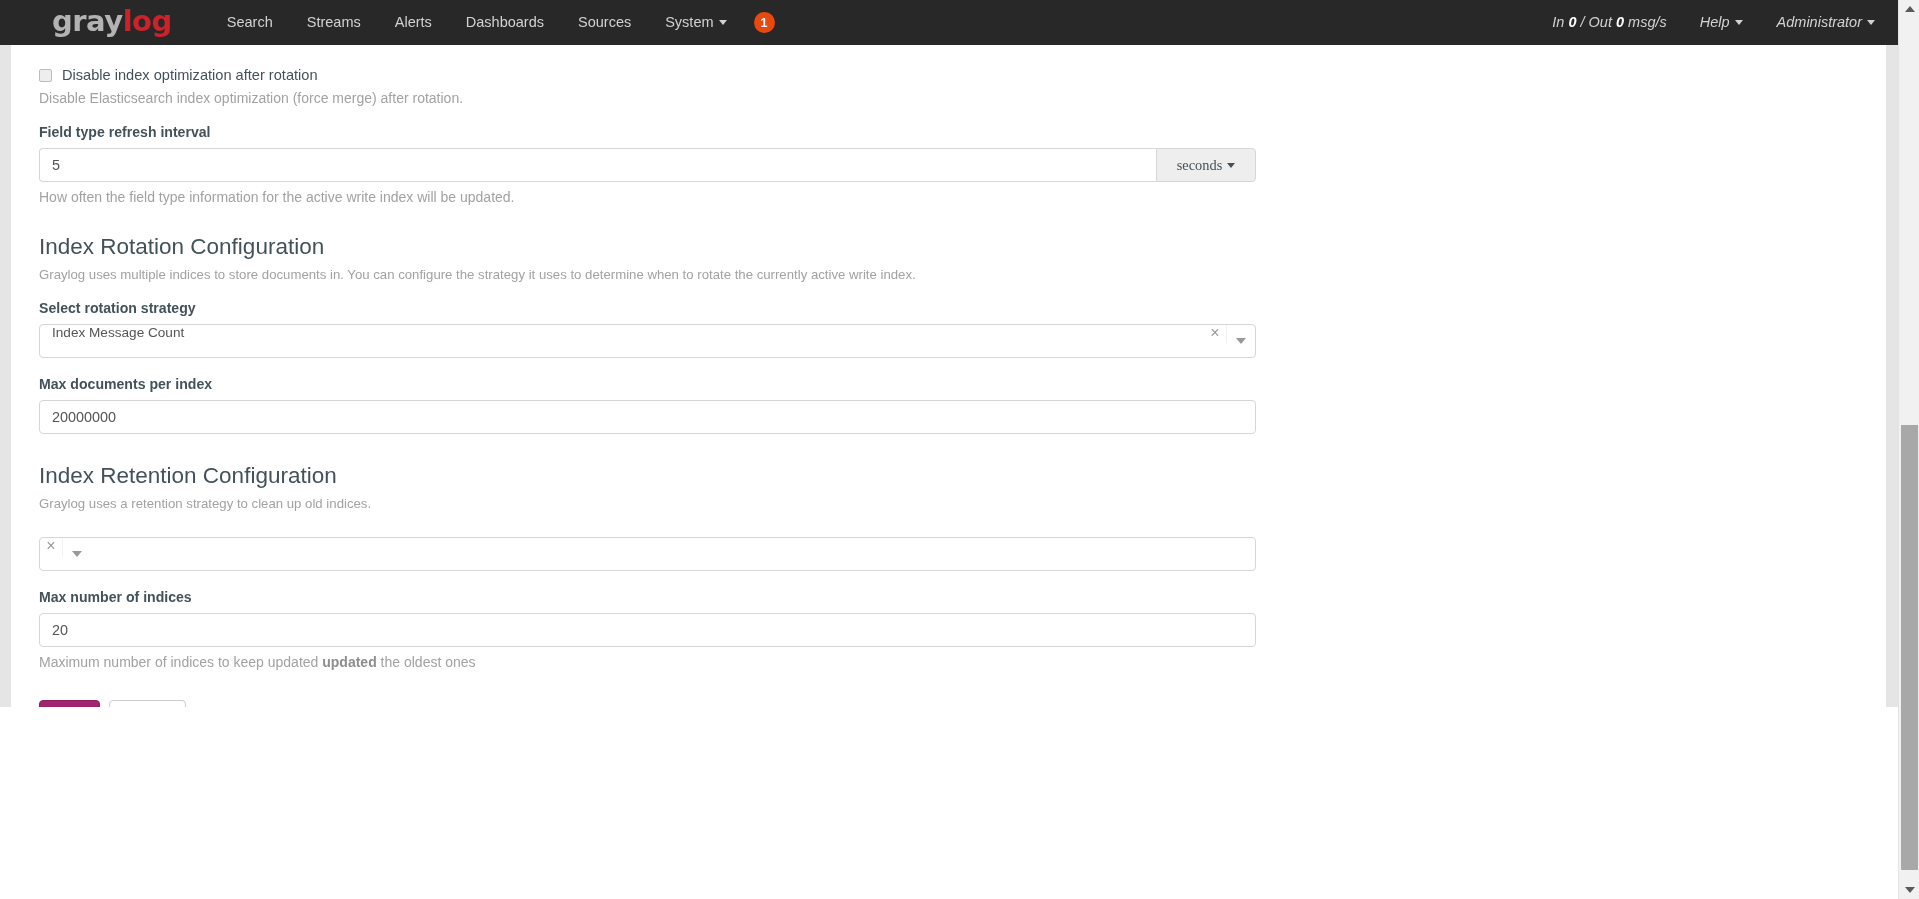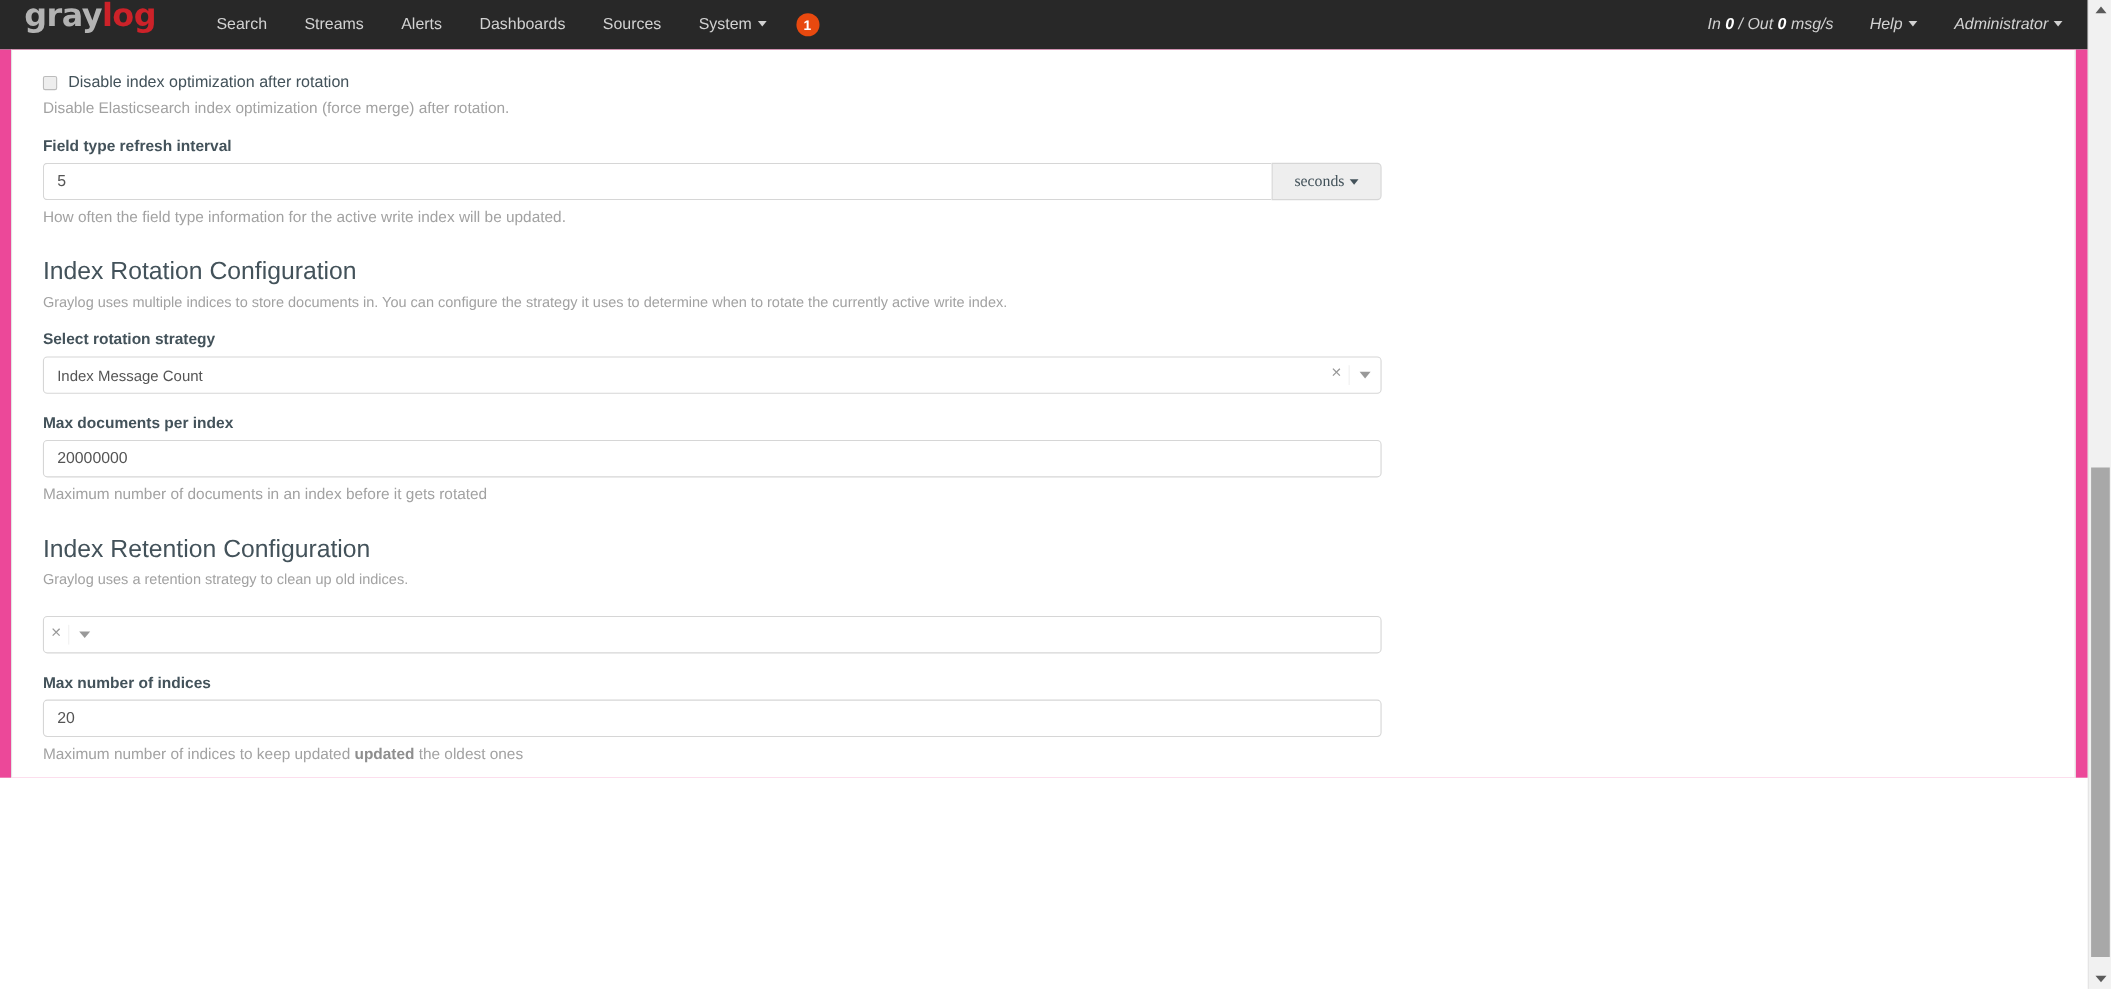--- a/index.html
+++ b/index.html
@@ -10,21 +10,21 @@
     overflow: hidden;
     background: #ffffff;
     font-family: "Liberation Sans", sans-serif;
   }
 
   
   .navbar {
     position: absolute; top: 0; left: 0;
     width: 1898px; height: 45px;
     background: #282828;
-    display: flex; align-items: flex-start;
+    display: flex; align-items: center; padding-left: 30px;
   }
   .brand {
     margin-left: 22px; margin-right: 20px;
     font-size: 29px; font-weight: bold;
     letter-spacing: -0.5px;
     line-height: 1;
     display: flex; align-items: baseline;
     padding-bottom: 3px;
     cursor: pointer;
     font-family: "DejaVu Sans", sans-serif;
@@ -102,21 +102,21 @@
     position: absolute; left: 2px; width: 17px;
     top: 425px; height: 445px;
     background: #a8a8a8;
     cursor: pointer;
   }
 
   
   .page {
     position: absolute; top: 45px; left: 0;
     width: 1898px; height: 662px;
-    background: #ec4899;
+    background: #e5e5e5;
     overflow: hidden;
   }
   .content-card {
     position: absolute;
     left: 10px; top: 0;
     width: 1877px; height: 840px;
     background: #fff;
     border: 1px solid #e3e3e3;
     border-top: none;
   }
@@ -202,21 +202,21 @@
     margin-top: 6px;
   }
 
   
   .rselect {
     position: relative;
     width: 1217px; height: 34px;
     border: 1px solid #d6d6d6;
     border-radius: 4px;
     background: #fff;
-    display: flex; align-items: center;
+    display: flex; 
     cursor: default;
   }
   .rselect .rs-value {
     font-size: 13.6px;
     color: #555;
     padding-left: 12px;
     flex: 1 1 auto;
     white-space: nowrap; overflow: hidden;
   }
   .rselect .rs-clear {
@@ -361,21 +361,20 @@
           </div>
         </div>
       </div>
 
       <div class="spacer-18"></div>
 
       <div class="form-group">
         <label class="label-strong">Max documents per index</label>
         <div class="spacer-8"></div>
         <input class="text-input" type="text" value="20000000" style="">
-        <div class="help-block">Maximum number of documents in an index before it gets rotated</div>
       </div>
 
       <div class="spacer-28"></div>
 
       <h2 class="section-title">Index Retention Configuration</h2>
       <div class="section-desc">Graylog uses a retention strategy to clean up old indices.</div>
 
       <div class="spacer-18"></div>
 
       <div class="form-group">

